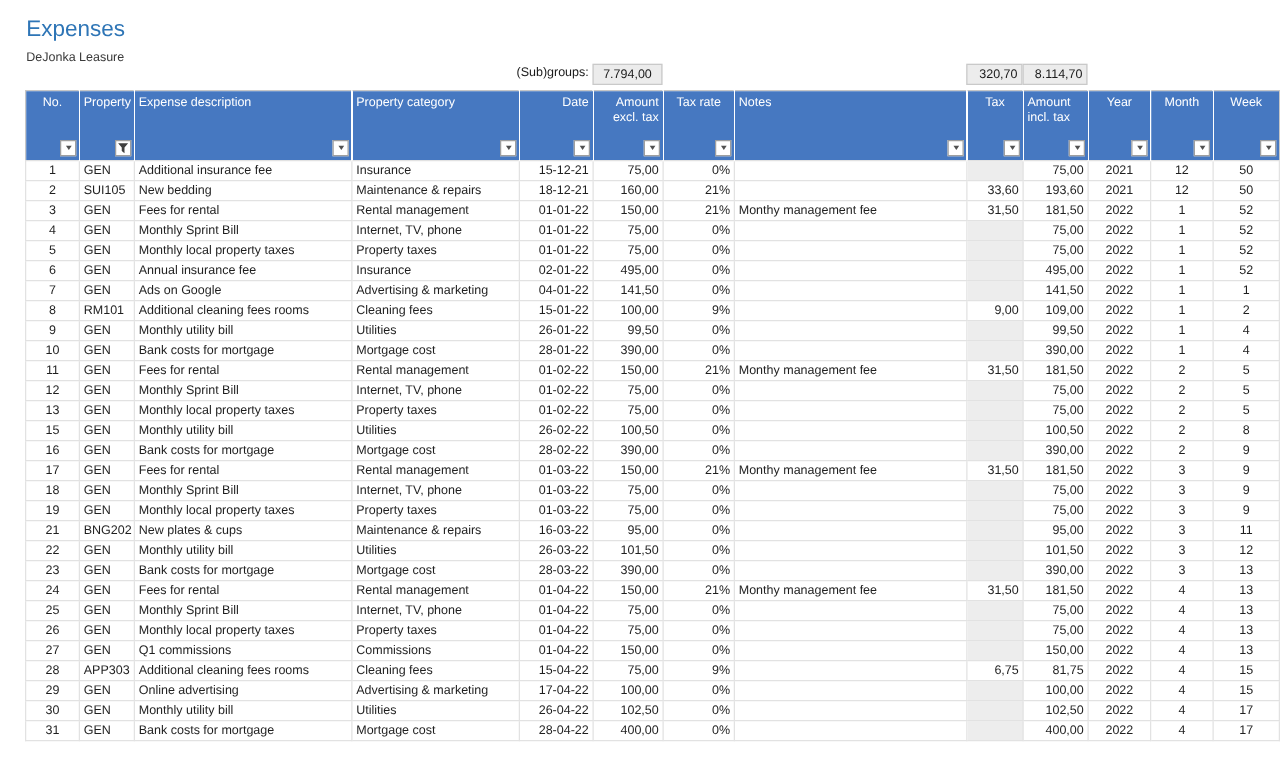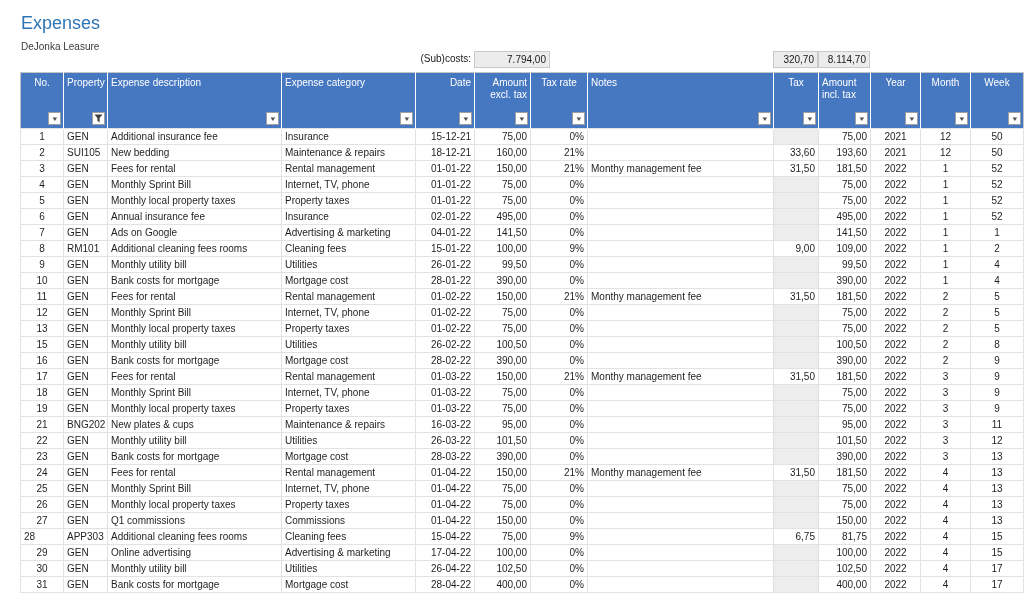--- a/index.html
+++ b/index.html
@@ -27,21 +27,21 @@
   .totals-bar{position:absolute;left:0;top:51px;height:16px;width:1024px;}
   .totals-label{
     position:absolute;left:340px;top:0;width:131px;height:16px;
     text-align:right;font-size:10px;line-height:16px;color:#1a1a1a;white-space:nowrap;
   }
   .total-box{
     position:absolute;top:0;height:17px;line-height:15px;
     background:var(--box-bg);border:1px solid #c9c9c9;
     font-size:10px;text-align:right;padding:0 3px;color:#1a1a1a;white-space:nowrap;
   }
-  .box-excl{left:474px;width:76px;}
+  .box-excl{left:474px;width:56px;text-align:center;}
   .box-tax{left:773px;width:45px;}
   .box-incl{left:818px;width:52px;}
 
   table.sheet{
     position:absolute;left:20px;top:72px;width:1003px;
     table-layout:fixed;border-collapse:collapse;border:1px solid #c6c6c6;
   }
   thead th{
     background:var(--header-bg);color:#ffffff;font-weight:400;font-size:10px;
     vertical-align:top;text-align:left;padding:4px 3px 0 3px;position:relative;
@@ -62,21 +62,21 @@
   }
   tbody td.tax-empty{background:var(--tax-empty-bg);}
 </style>
 </head>
 <body>
 
 <h1 class="page-title">Expenses</h1>
 <div class="page-subtitle">DeJonka Leasure</div>
 
 <div class="totals-bar">
-  <div class="totals-label">(Sub)costs:</div>
+  <div class="totals-label">(Sub)groups:</div>
   <div class="total-box box-excl">7.794,00</div>
   <div class="total-box box-tax">320,70</div>
   <div class="total-box box-incl">8.114,70</div>
 </div>
 
 <table class="sheet">
     <colgroup>
       <col style="width: 43px;">
       <col style="width: 44px;">
       <col style="width: 174px;">
@@ -97,21 +97,21 @@
             <span class="arrow-down">▼</span>
           </button></th>
         <th style="text-align: left;"><span>Property</span><button class="filter-btn">
             <svg width="9" height="9" viewBox="0 0 9 9">
               <path d="M0.5 0.5 H8.5 L5.6 4 V8.5 L3.4 6.8 V4 Z" fill="#3f3f3f"></path>
             </svg>
           </button></th>
         <th style="text-align: left;"><span>Expense description</span><button class="filter-btn">
             <span class="arrow-down">▼</span>
           </button></th>
-        <th style="text-align: left;"><span>Expense category</span><button class="filter-btn">
+        <th style="text-align: left;"><span>Property category</span><button class="filter-btn">
             <span class="arrow-down">▼</span>
           </button></th>
         <th style="text-align: right;"><span>Date</span><button class="filter-btn">
             <span class="arrow-down">▼</span>
           </button></th>
         <th style="text-align: right;"><span>Amount excl. tax</span><button class="filter-btn">
             <span class="arrow-down">▼</span>
           </button></th>
         <th style="text-align: center;"><span>Tax rate</span><button class="filter-btn">
             <span class="arrow-down">▼</span>
@@ -506,21 +506,21 @@
         <td style="text-align: right;">150,00</td>
         <td style="text-align: right;">0%</td>
         <td style="text-align: left;"></td>
         <td class="tax-empty" style="text-align: right;"></td>
         <td style="text-align: right;">150,00</td>
         <td style="text-align: center;">2022</td>
         <td style="text-align: center;">4</td>
         <td style="text-align: center;">13</td>
       </tr>
       <tr>
-        <td style="text-align: left;">28</td>
+        <td style="text-align: center;">28</td>
         <td style="text-align: left;">APP303</td>
         <td style="text-align: left;">Additional cleaning fees rooms</td>
         <td style="text-align: left;">Cleaning fees</td>
         <td style="text-align: right;">15-04-22</td>
         <td style="text-align: right;">75,00</td>
         <td style="text-align: right;">9%</td>
         <td style="text-align: left;"></td>
         <td style="text-align: right;">6,75</td>
         <td style="text-align: right;">81,75</td>
         <td style="text-align: center;">2022</td>

